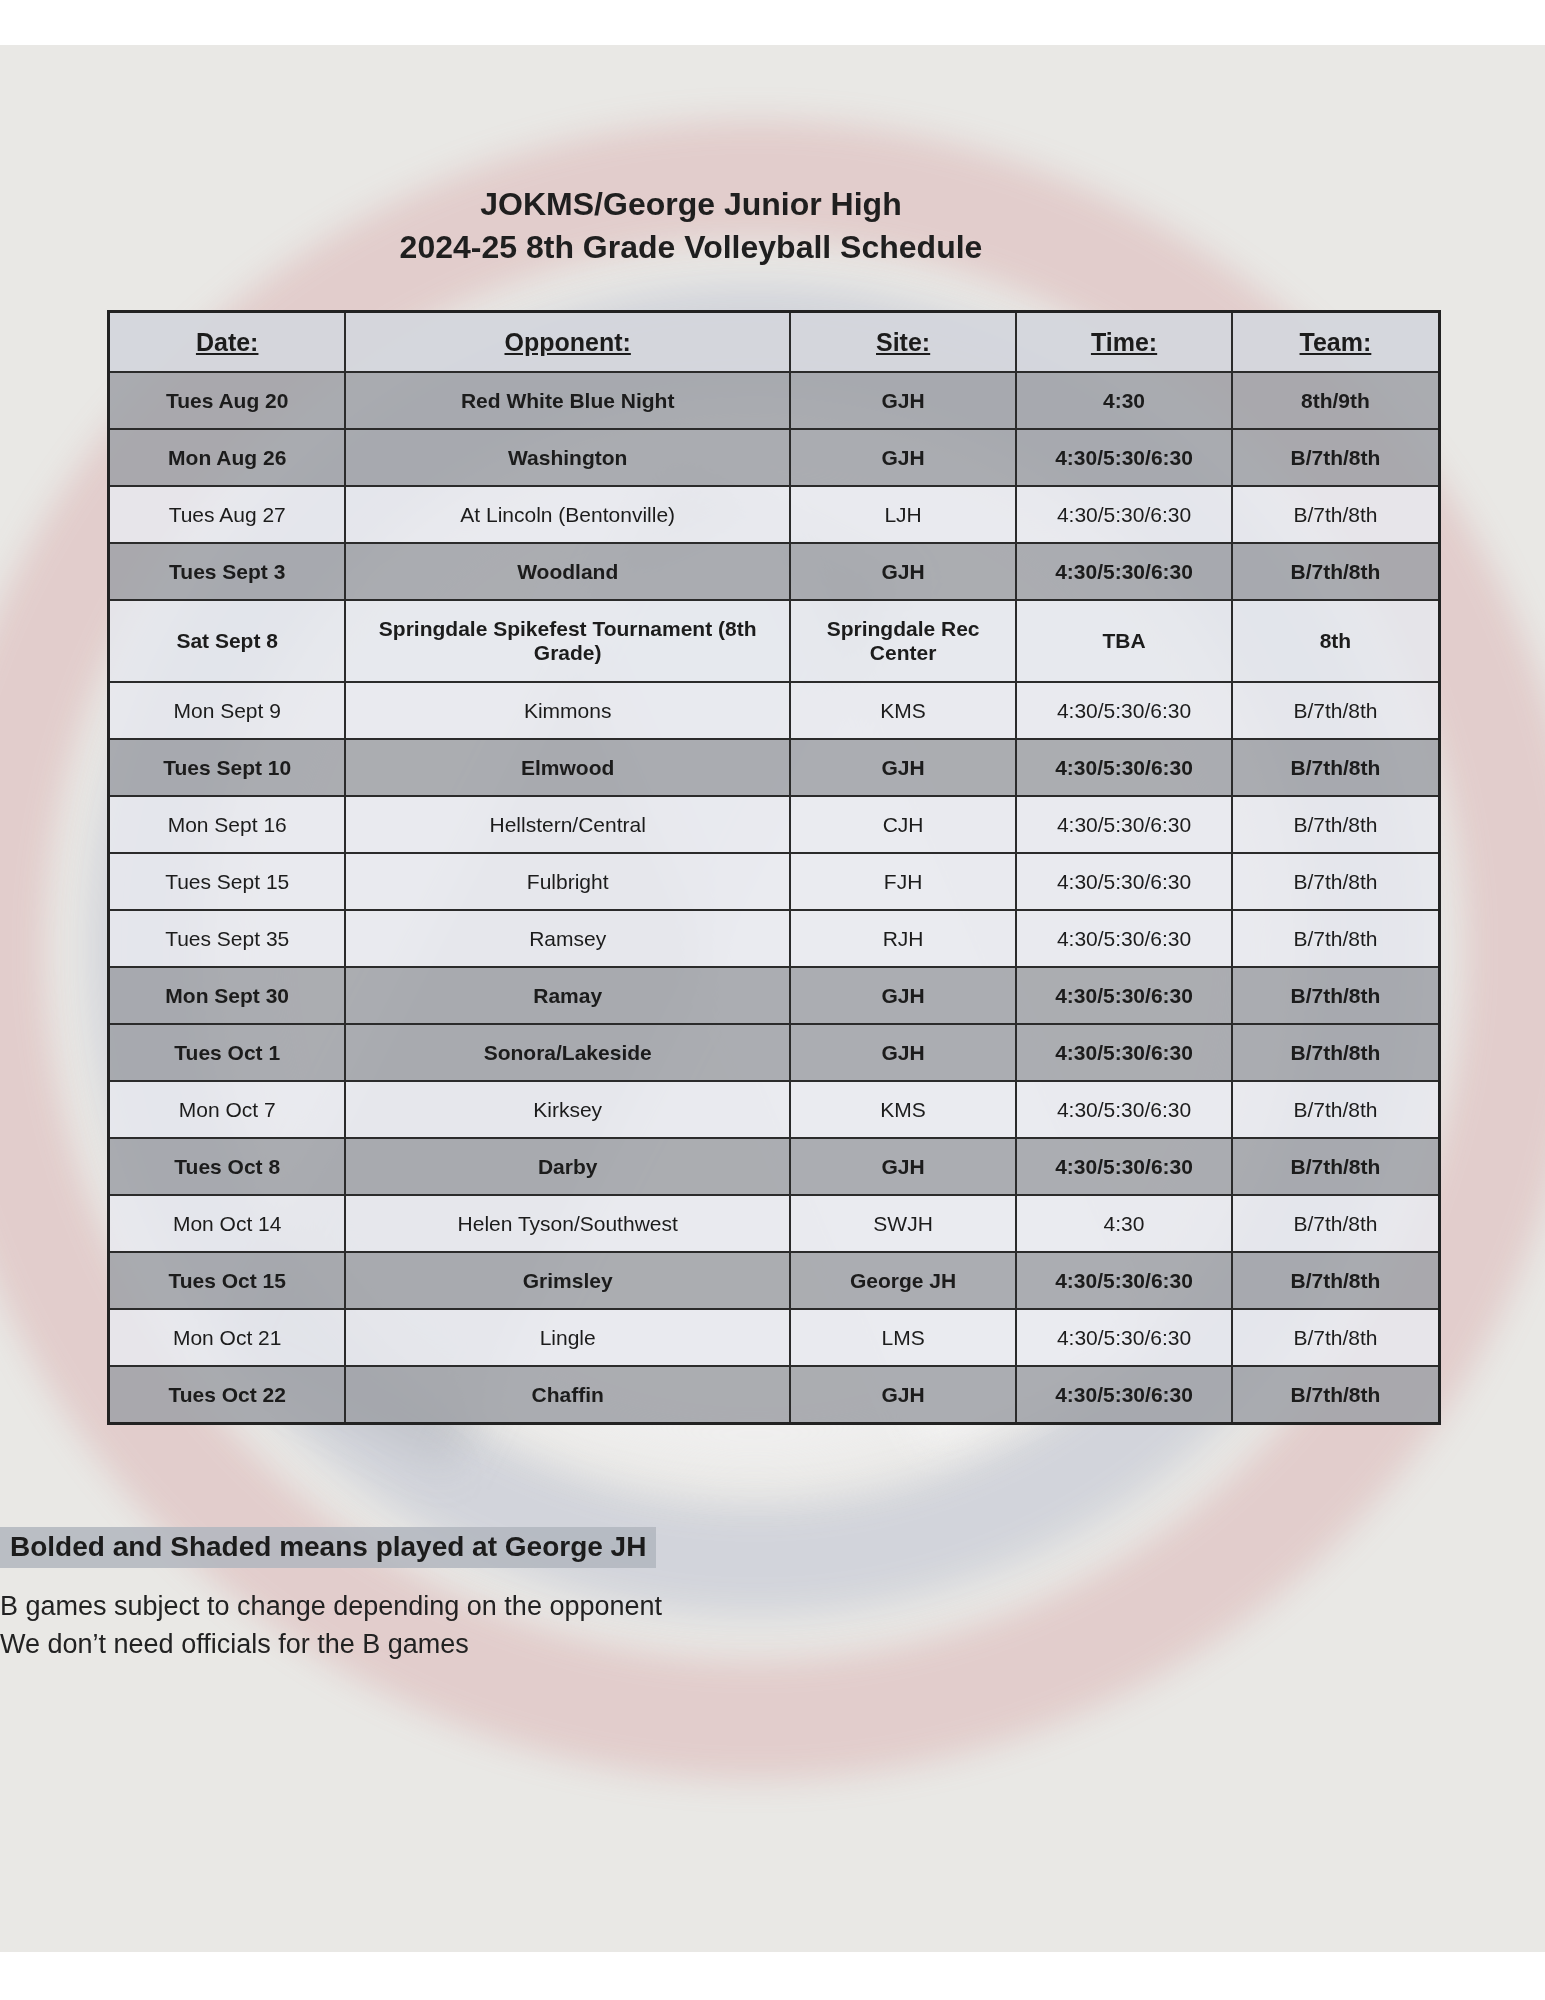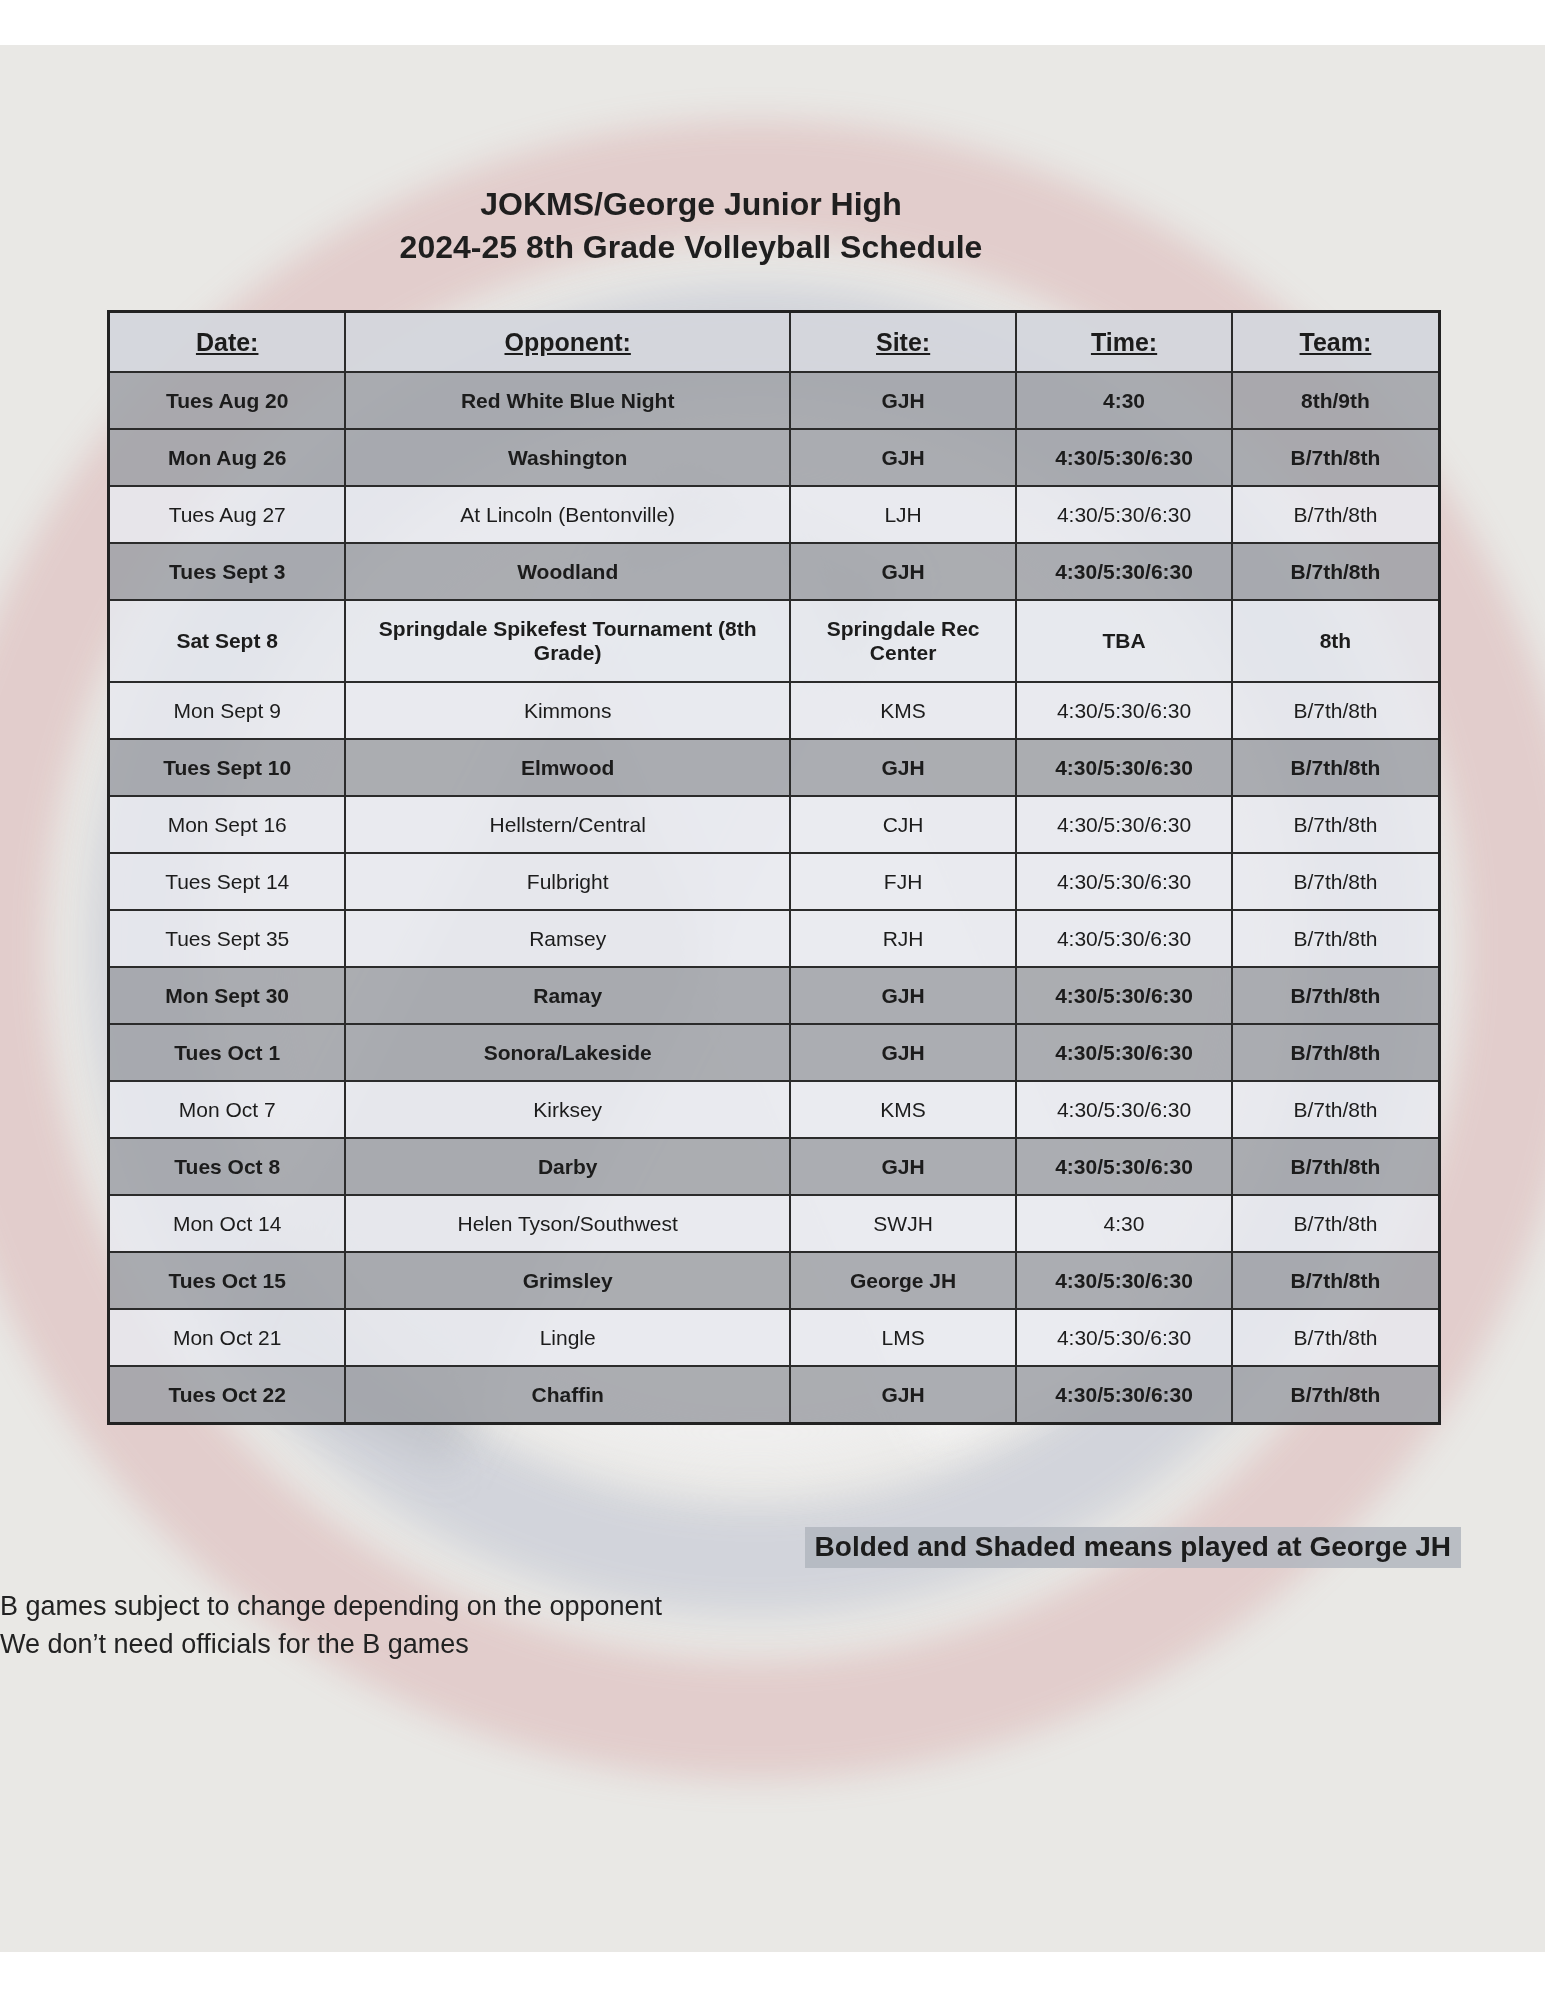--- a/index.html
+++ b/index.html
@@ -95,22 +95,21 @@
   }
   tr.row-normal td { height: 51px; background: rgba(231, 233, 238, 0.85); font-weight: normal; }
   tr.row-shaded td { height: 51px; background: rgba(160, 163, 168, 0.88); font-weight: bold; }
   tr.row-bold   td { height: 51px; background: rgba(229, 231, 237, 0.85); font-weight: bold; }
   tr.row-tall   td { height: 76px; }
   
   .footer-note1 {
     position: absolute;
     top: 1482px; left: 0;
     width: 1437px;
-    text-align: right;
-    margin-left: 24px;
+    text-align: left;
   }
   .footer-note1 .hl {
     display: inline-block;
     font-size: 28px;
     font-weight: bold;
     background: rgba(178, 182, 190, 0.85);
     padding: 4px 10px 5px 10px;
   }
   .footer-note23 {
     position: absolute;
@@ -205,21 +204,21 @@
           <td>B/7th/8th</td>
         </tr>
         <tr class="row-normal">
           <td>Mon Sept 16</td>
           <td>Hellstern/Central</td>
           <td>CJH</td>
           <td>4:30/5:30/6:30</td>
           <td>B/7th/8th</td>
         </tr>
         <tr class="row-normal">
-          <td>Tues Sept 14</td>
+          <td>Tues Sept 15</td>
           <td>Fulbright</td>
           <td>FJH</td>
           <td>4:30/5:30/6:30</td>
           <td>B/7th/8th</td>
         </tr>
         <tr class="row-normal">
           <td>Tues Sept 35</td>
           <td>Ramsey</td>
           <td>RJH</td>
           <td>4:30/5:30/6:30</td>

